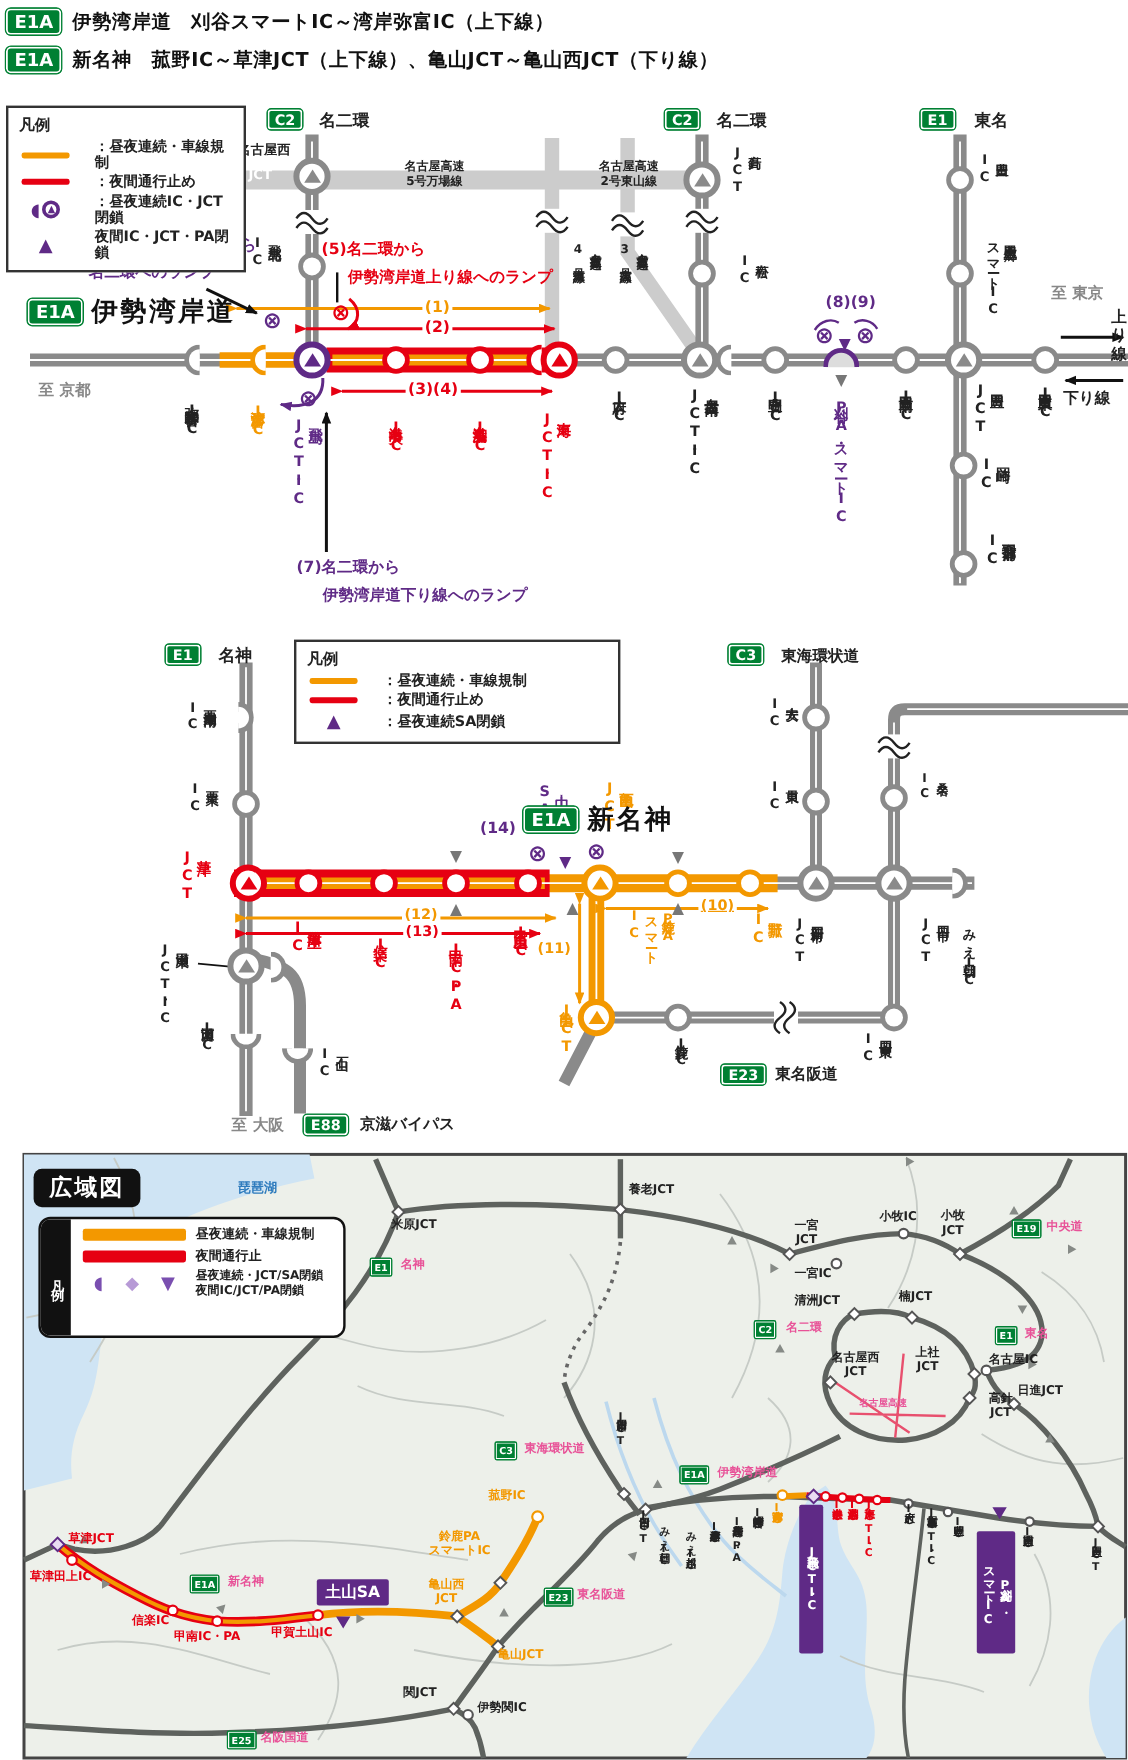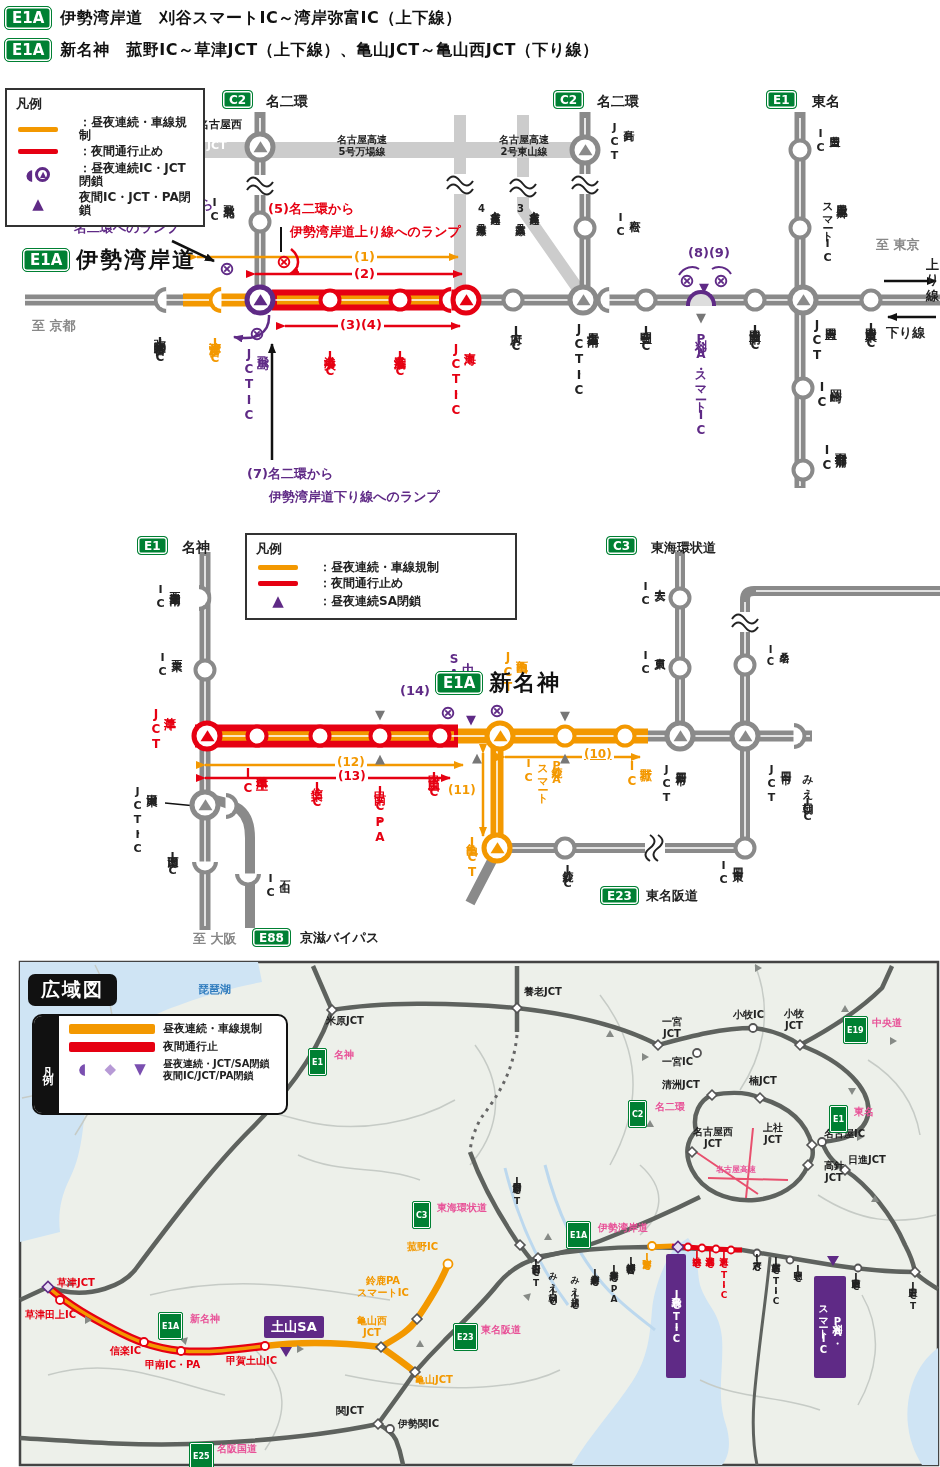--- a/index.html
+++ b/index.html
@@ -6,21 +6,21 @@
   .page{position:relative;width:940px;height:1467px;background:#fff;overflow:hidden;
         font-family:"DejaVu Sans","Liberation Sans",sans-serif;}
   #art{position:absolute;left:0;top:0;z-index:0}
   .hrow{position:absolute;left:4px;height:24px;display:flex;align-items:center;gap:8px;z-index:2}
   .htxt{font-size:16px;font-weight:600;color:#111;letter-spacing:.5px}
   .badge{background:#008033;color:#fff;font-weight:700;display:inline-flex;align-items:center;justify-content:center;
          box-shadow:inset 0 0 0 1.5px #fff;border:1px solid #008033;box-sizing:border-box}
   .b-abs{position:absolute;z-index:2}
   .b-lg{height:24px;padding:0 7px;font-size:15px;border-radius:5px}
   .b-md{height:19px;padding:0 6px;font-size:12px;border-radius:4px}
-  .b-sm{height:28px;padding:0 3px;font-size:8px;border-radius:2px;box-shadow:inset 0 0 0 1px #fff}
+  .b-sm{height:16px;padding:0 3px;font-size:8px;border-radius:2px;box-shadow:inset 0 0 0 1px #fff}
   .lb{position:absolute;z-index:2;font-size:12px;font-weight:700;color:#222;white-space:pre-line;line-height:1.18}
   .lb.v{writing-mode:vertical-rl;text-orientation:upright;line-height:14px;letter-spacing:1px;transform:translateX(-50%)}
   .lb.h2{transform:translateX(-50%);text-align:center}
   .lb.m{font-size:9px;font-weight:600;line-height:10px;letter-spacing:0}
   .k{color:#222}.g{color:#888}.w{color:#fff}
   .r{color:#e60012}.o{color:#f39800}.p{color:#5f2a86}.pk{color:#e85298}.bl{color:#2e7bbd}
   .bgw{background:#fff;padding:0 2px}
   .nd{position:absolute;z-index:2;box-sizing:border-box;background:#fff}
   .nd.c{width:23px;height:23px;border:4px solid;border-radius:50%}
   .nd.tj{width:31px;height:31px;border:5px solid;border-radius:50%}

